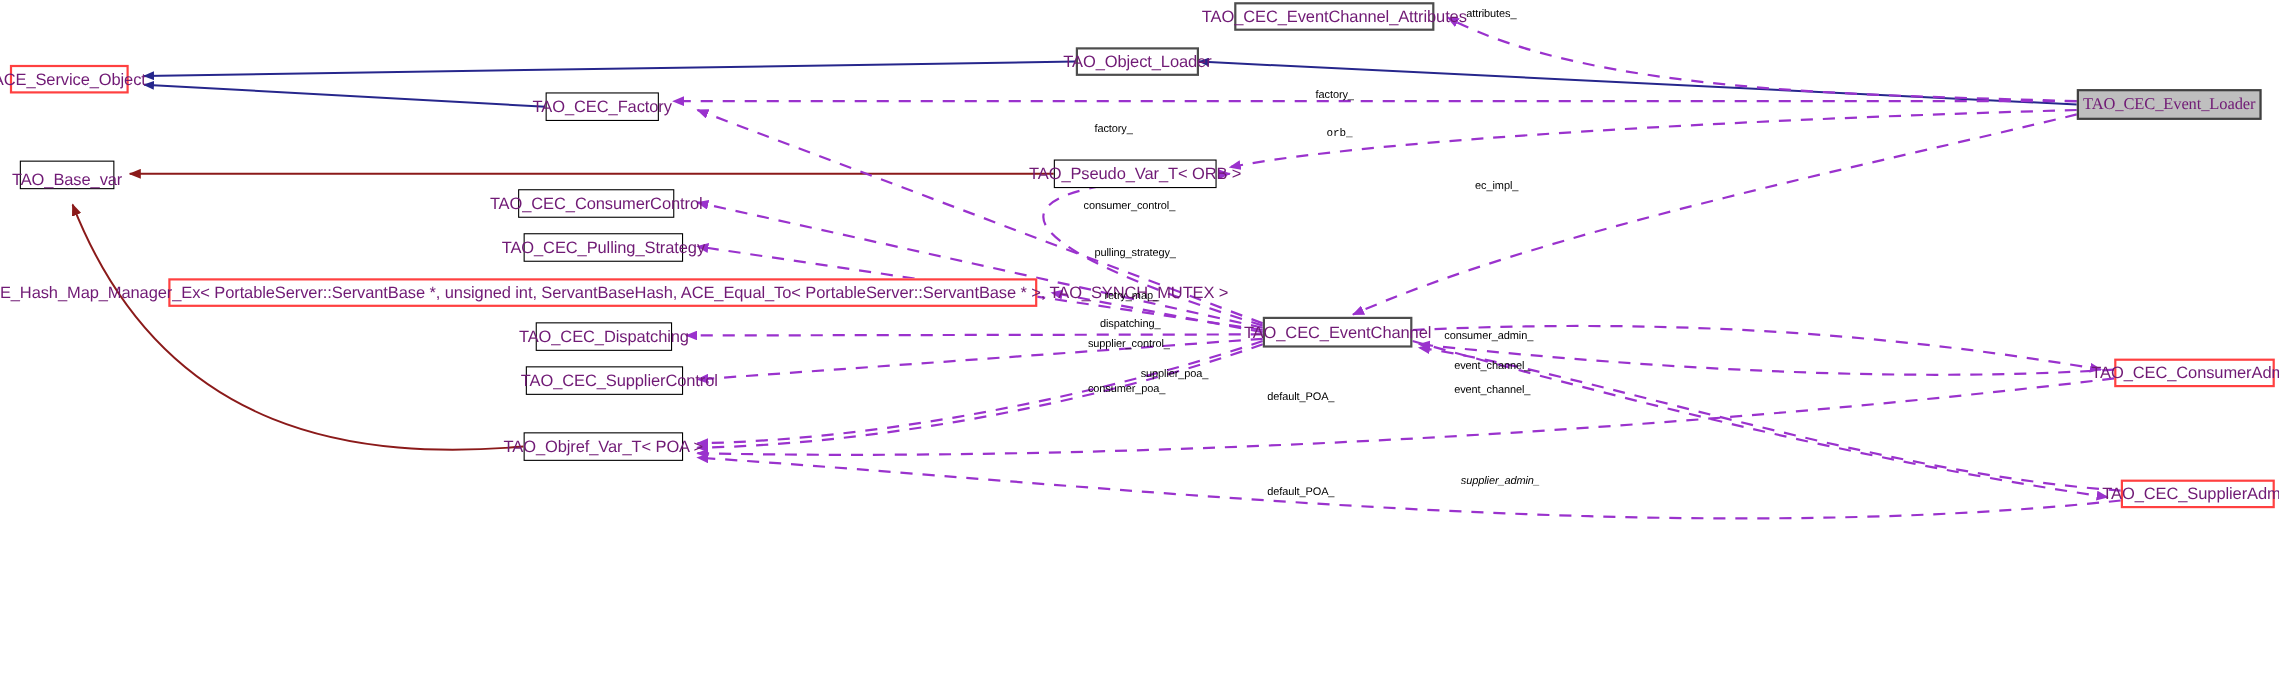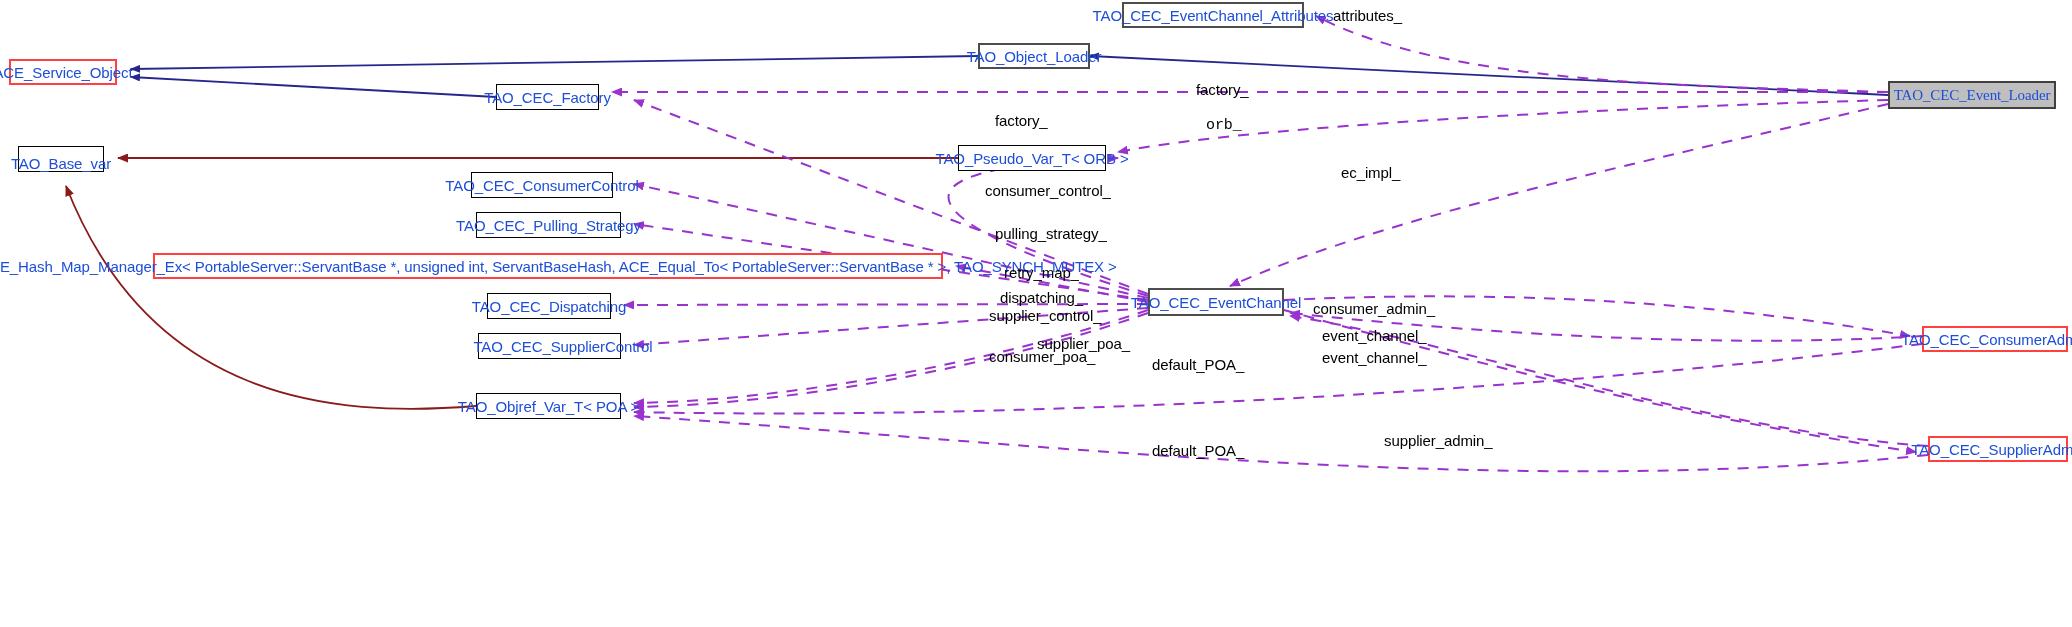--- a/index.html
+++ b/index.html
@@ -26,40 +26,40 @@
   .node {
     position: absolute;
     box-sizing: border-box;
     display: flex;
     align-items: center;
     justify-content: center;
     background: #ffffff;
     border: 1px solid #000000;
     font-size: 15px;
     line-height: 1;
-    color: #1d4ed8;
+    color: #701a75;
     white-space: nowrap;
     letter-spacing: -0.1px;
   }
   .node.red {
     border: 2px solid #ff4040;
   }
   .node.gray-border {
     border: 2px solid #4d4d4d;
   }
   .node.highlight {
     background: #bfbfbf;
     border: 2px solid #404040;
   }
   .node .node-label {
     padding: 0 7px;
   }
   .edge-label {
     position: absolute;
-    font-size: 15px;
+    font-size: 10px;
     color: #000000;
     white-space: nowrap;
     line-height: 1.15;
     text-align: center;
     letter-spacing: -0.1px;
   }
 </style>
 </head>
 <body>
 
@@ -189,16 +189,16 @@
   <div class="edge-label" style="left:995px; top:225px;">pulling_strategy_</div>
   <div class="edge-label" style="left:1004px; top:264px;">retry_map_</div>
   <div class="edge-label" style="left:1000px; top:289px;">dispatching_</div>
   <div class="edge-label" style="left:989px; top:307px;">supplier_control_</div>
   <div class="edge-label" style="left:993px; top:335px;margin-left:44px;">supplier_poa_</div>
   <div class="edge-label" style="left:989px; top:348px;">consumer_poa_</div>
   <div class="edge-label" style="left:1152px; top:356px;">default_POA_</div>
   <div class="edge-label" style="left:1313px; top:300px;">consumer_admin_</div>
   <div class="edge-label" style="left:1322px; top:327px;">event_channel_</div>
   <div class="edge-label" style="left:1322px; top:349px;">event_channel_</div>
-  <div class="edge-label" style="left:1384px; top:432px;">supplier_admin_</div>
+  <div class="edge-label" style="left:1328px; top:432px;font-style:italic;">supplier_admin_</div>
   <div class="edge-label" style="left:1152px; top:442px;">default_POA_</div>
 
 </div>
 
 </body></html>

